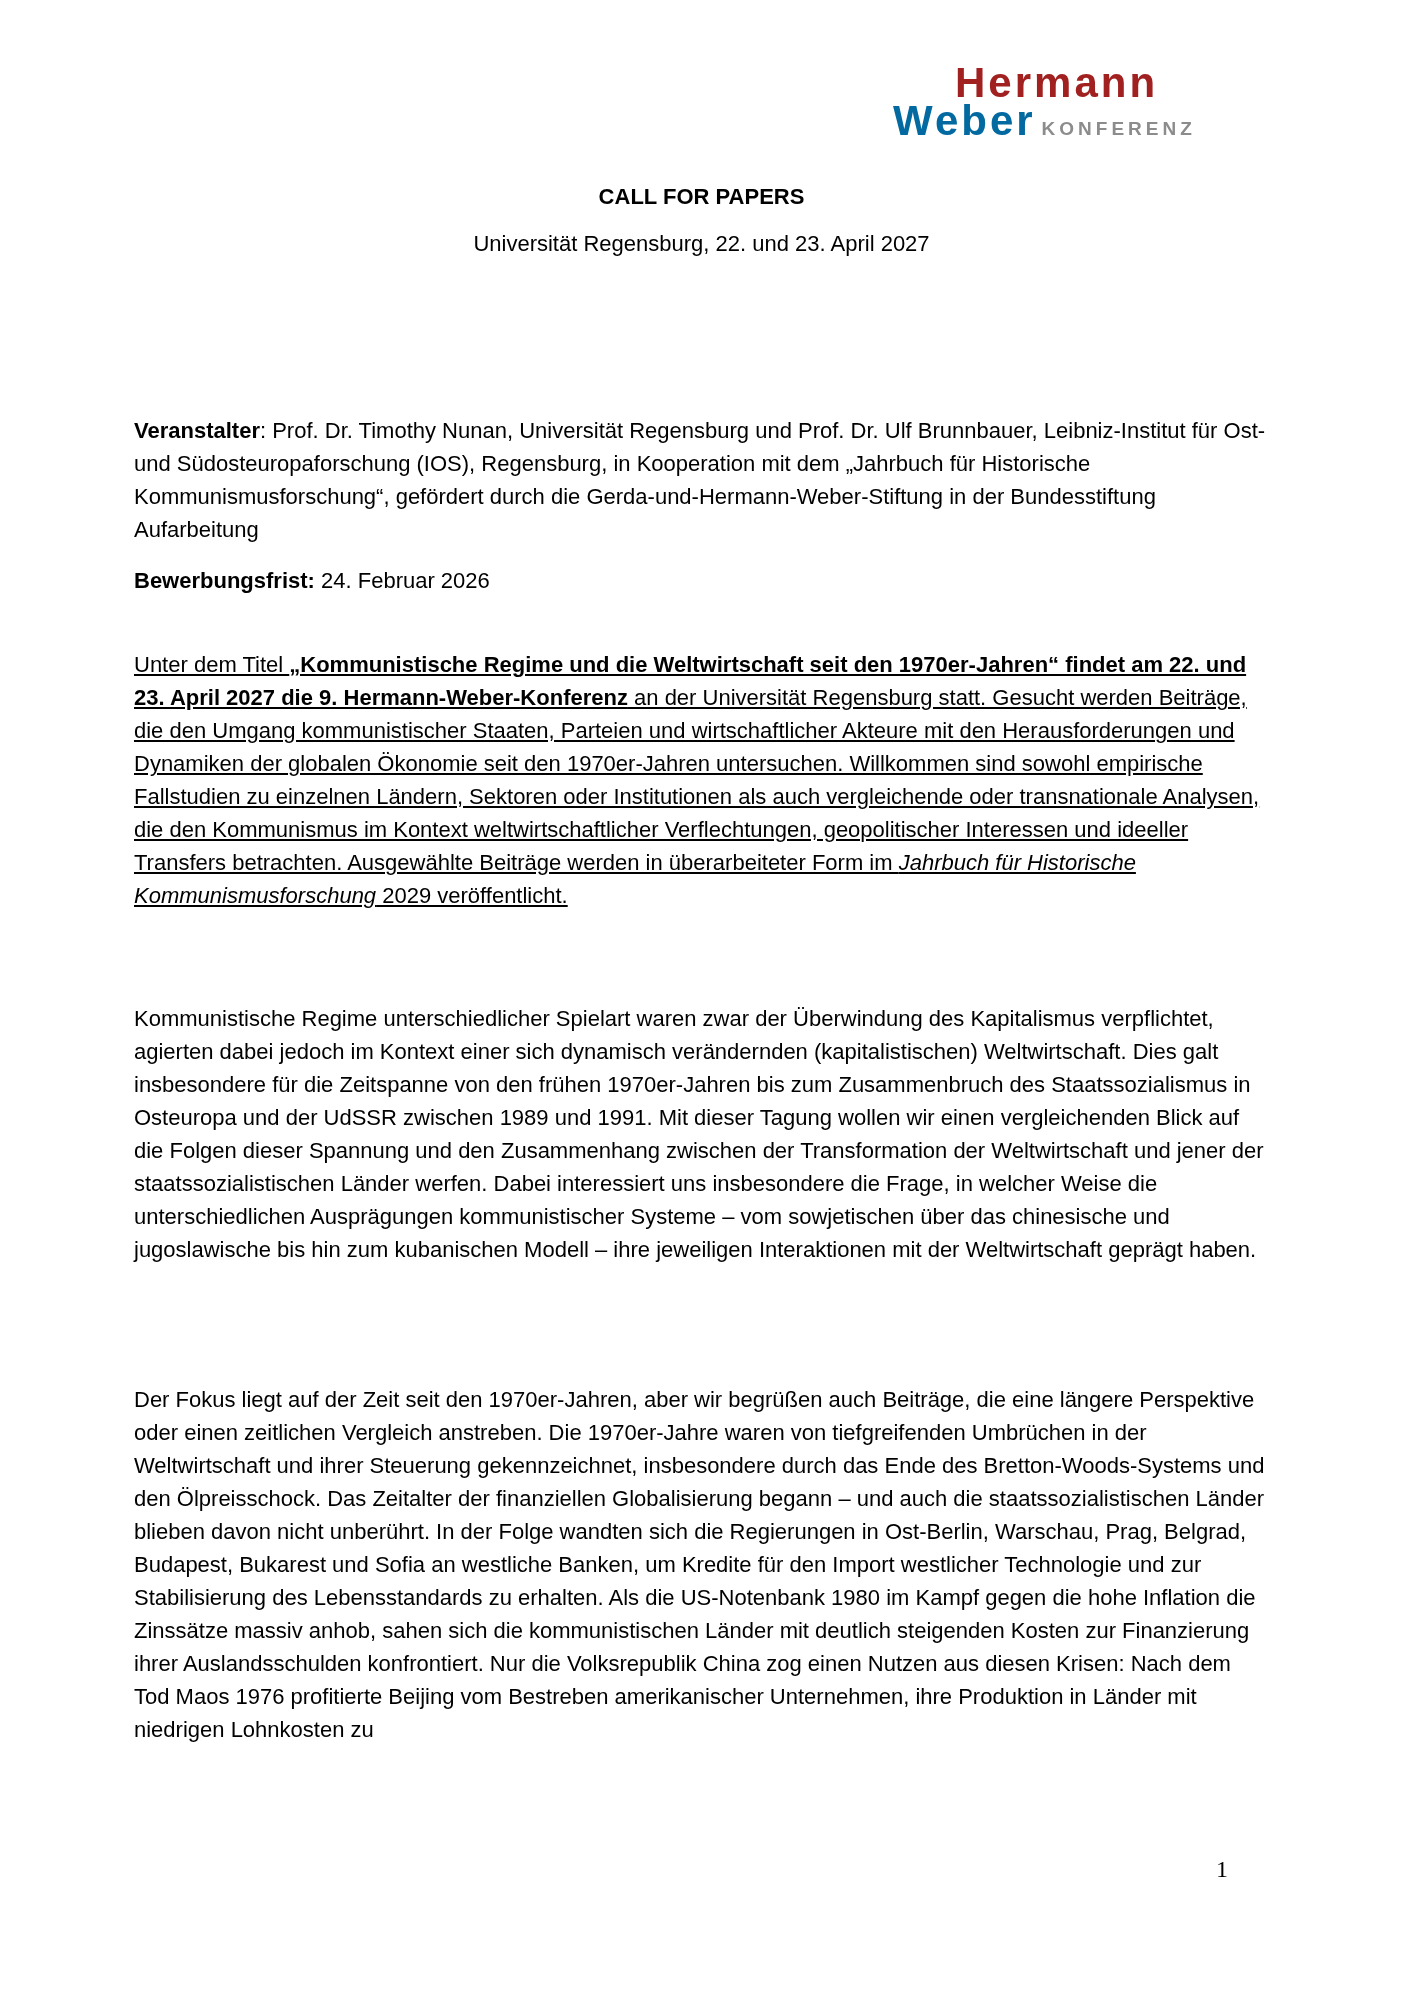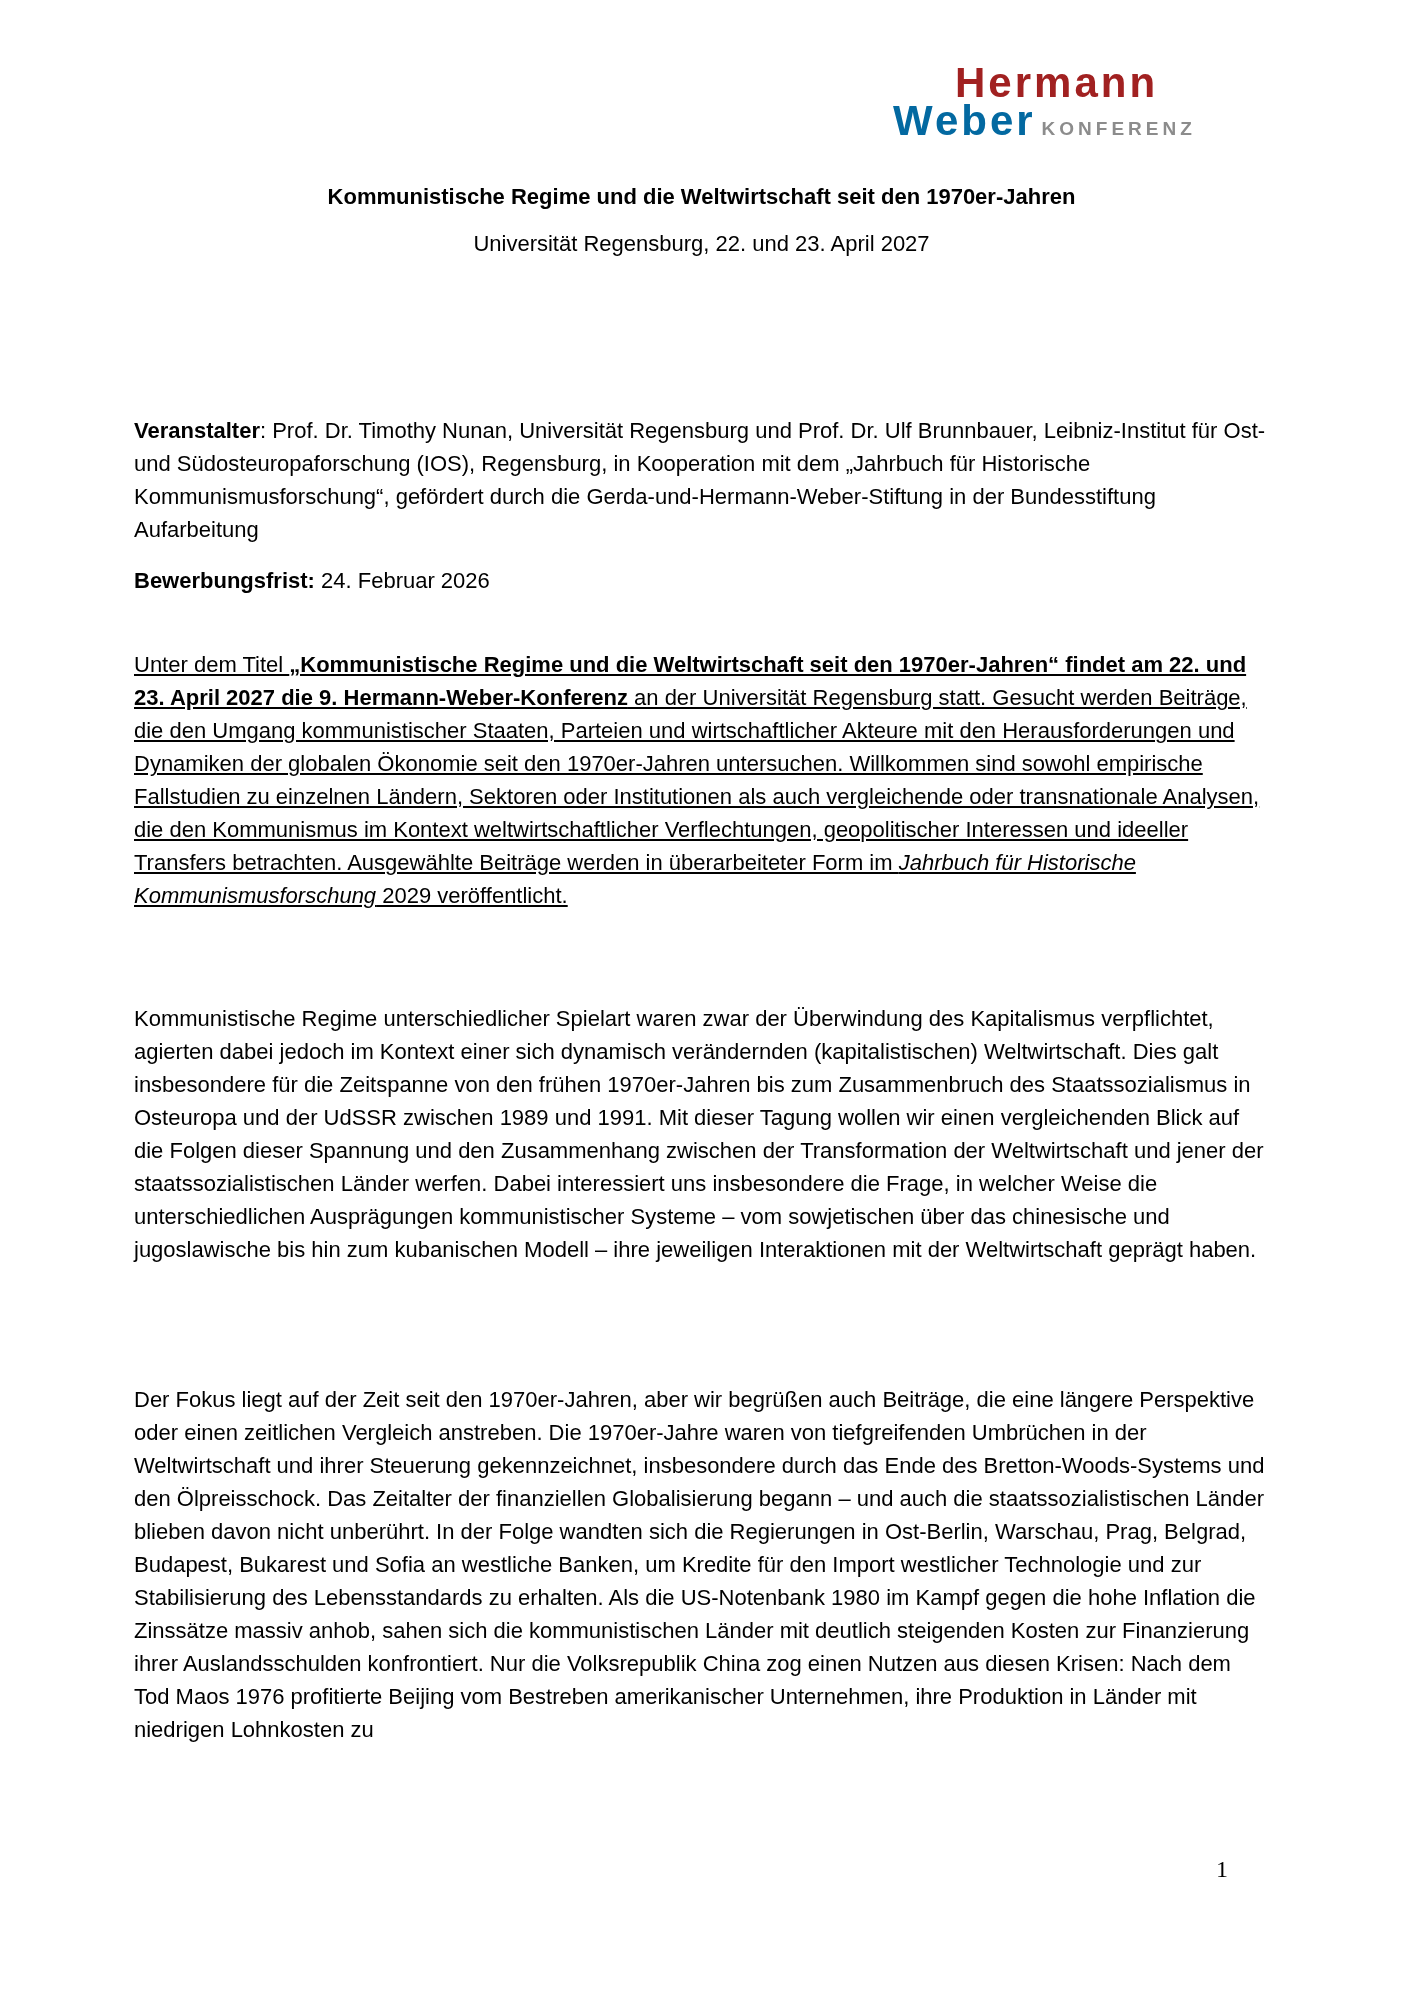--- a/index.html
+++ b/index.html
@@ -64,21 +64,21 @@
 
   <div class="logo">
     <div class="logo-word1">Hermann</div>
     <div class="logo-line2">
       <span class="logo-word2">Weber</span>
       <span class="logo-tagline">KONFERENZ</span>
     </div>
   </div>
 
   <div class="header">
-    <p class="bold">Kommunistische Regime und die Weltwirtschaft seit den 1970er-Jahren</p>
+    <p class="bold">CALL FOR PAPERS</p>
     <p>Universität Regensburg, 22. und 23. April 2027</p>
   </div>
 
   <p class="block veranstalter"><span style="font-weight: 700;">Veranstalter</span><span>: Prof. Dr. Timothy Nunan, Universität Regensburg und Prof. Dr. Ulf Brunnbauer, Leibniz-Institut für Ost- und Südosteuropaforschung (IOS), Regensburg, in Kooperation mit dem „Jahrbuch für Historische Kommunismusforschung“, gefördert durch die Gerda-und-Hermann-Weber-Stiftung in der Bundesstiftung Aufarbeitung</span></p>
 
   <p class="block frist"><span style="font-weight: 700;">Bewerbungsfrist:</span><span> 24. Februar 2026</span></p>
 
   <p class="block p1"><span>Unter dem Titel </span><span style="font-weight: 700;">„Kommunistische Regime und die Weltwirtschaft seit den 1970er-Jahren“ findet am 22. und 23. April 2027 die 9. Hermann-Weber-Konferenz</span><span> an der Universität Regensburg statt. Gesucht werden Beiträge, die den Umgang kommunistischer Staaten, Parteien und wirtschaftlicher Akteure mit den Herausforderungen und Dynamiken der globalen Ökonomie seit den 1970er-Jahren untersuchen. Willkommen sind sowohl empirische Fallstudien zu einzelnen Ländern, Sektoren oder Institutionen als auch vergleichende oder transnationale Analysen, die den Kommunismus im Kontext weltwirtschaftlicher Verflechtungen, geopolitischer Interessen und ideeller Transfers betrachten. Ausgewählte Beiträge werden in überarbeiteter Form im </span><span style="font-style: italic;">Jahrbuch für Historische Kommunismusforschung</span><span> 2029 veröffentlicht.</span></p>
 
   <p class="block p2"><span>Kommunistische Regime unterschiedlicher Spielart waren zwar der Überwindung des Kapitalismus verpflichtet, agierten dabei jedoch im Kontext einer sich dynamisch verändernden (kapitalistischen) Weltwirtschaft. Dies galt insbesondere für die Zeitspanne von den frühen 1970er-Jahren bis zum Zusammenbruch des Staatssozialismus in Osteuropa und der UdSSR zwischen 1989 und 1991. Mit dieser Tagung wollen wir einen vergleichenden Blick auf die Folgen dieser Spannung und den Zusammenhang zwischen der Transformation der Weltwirtschaft und jener der staatssozialistischen Länder werfen. Dabei interessiert uns insbesondere die Frage, in welcher Weise die unterschiedlichen Ausprägungen kommunistischer Systeme – vom sowjetischen über das chinesische und jugoslawische bis hin zum kubanischen Modell – ihre jeweiligen Interaktionen mit der Weltwirtschaft geprägt haben.</span></p>

